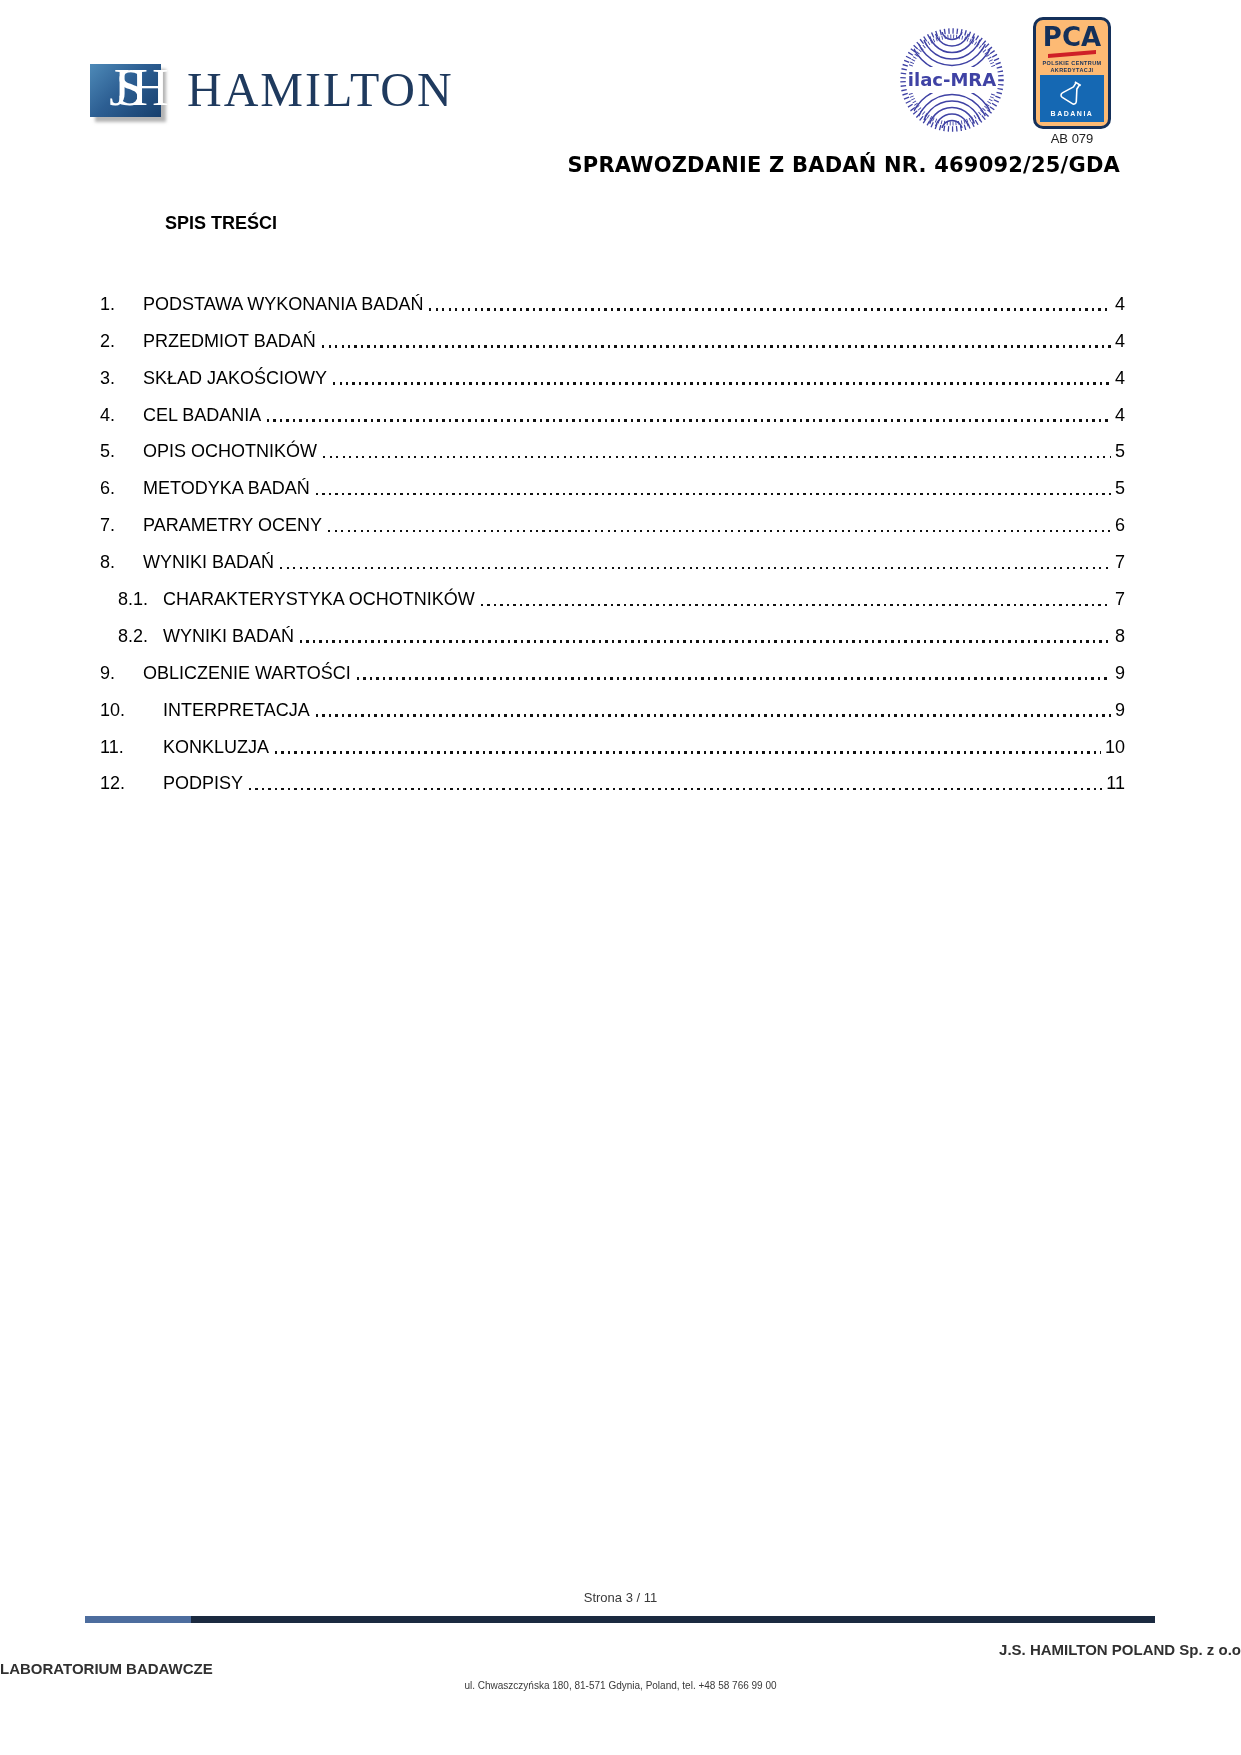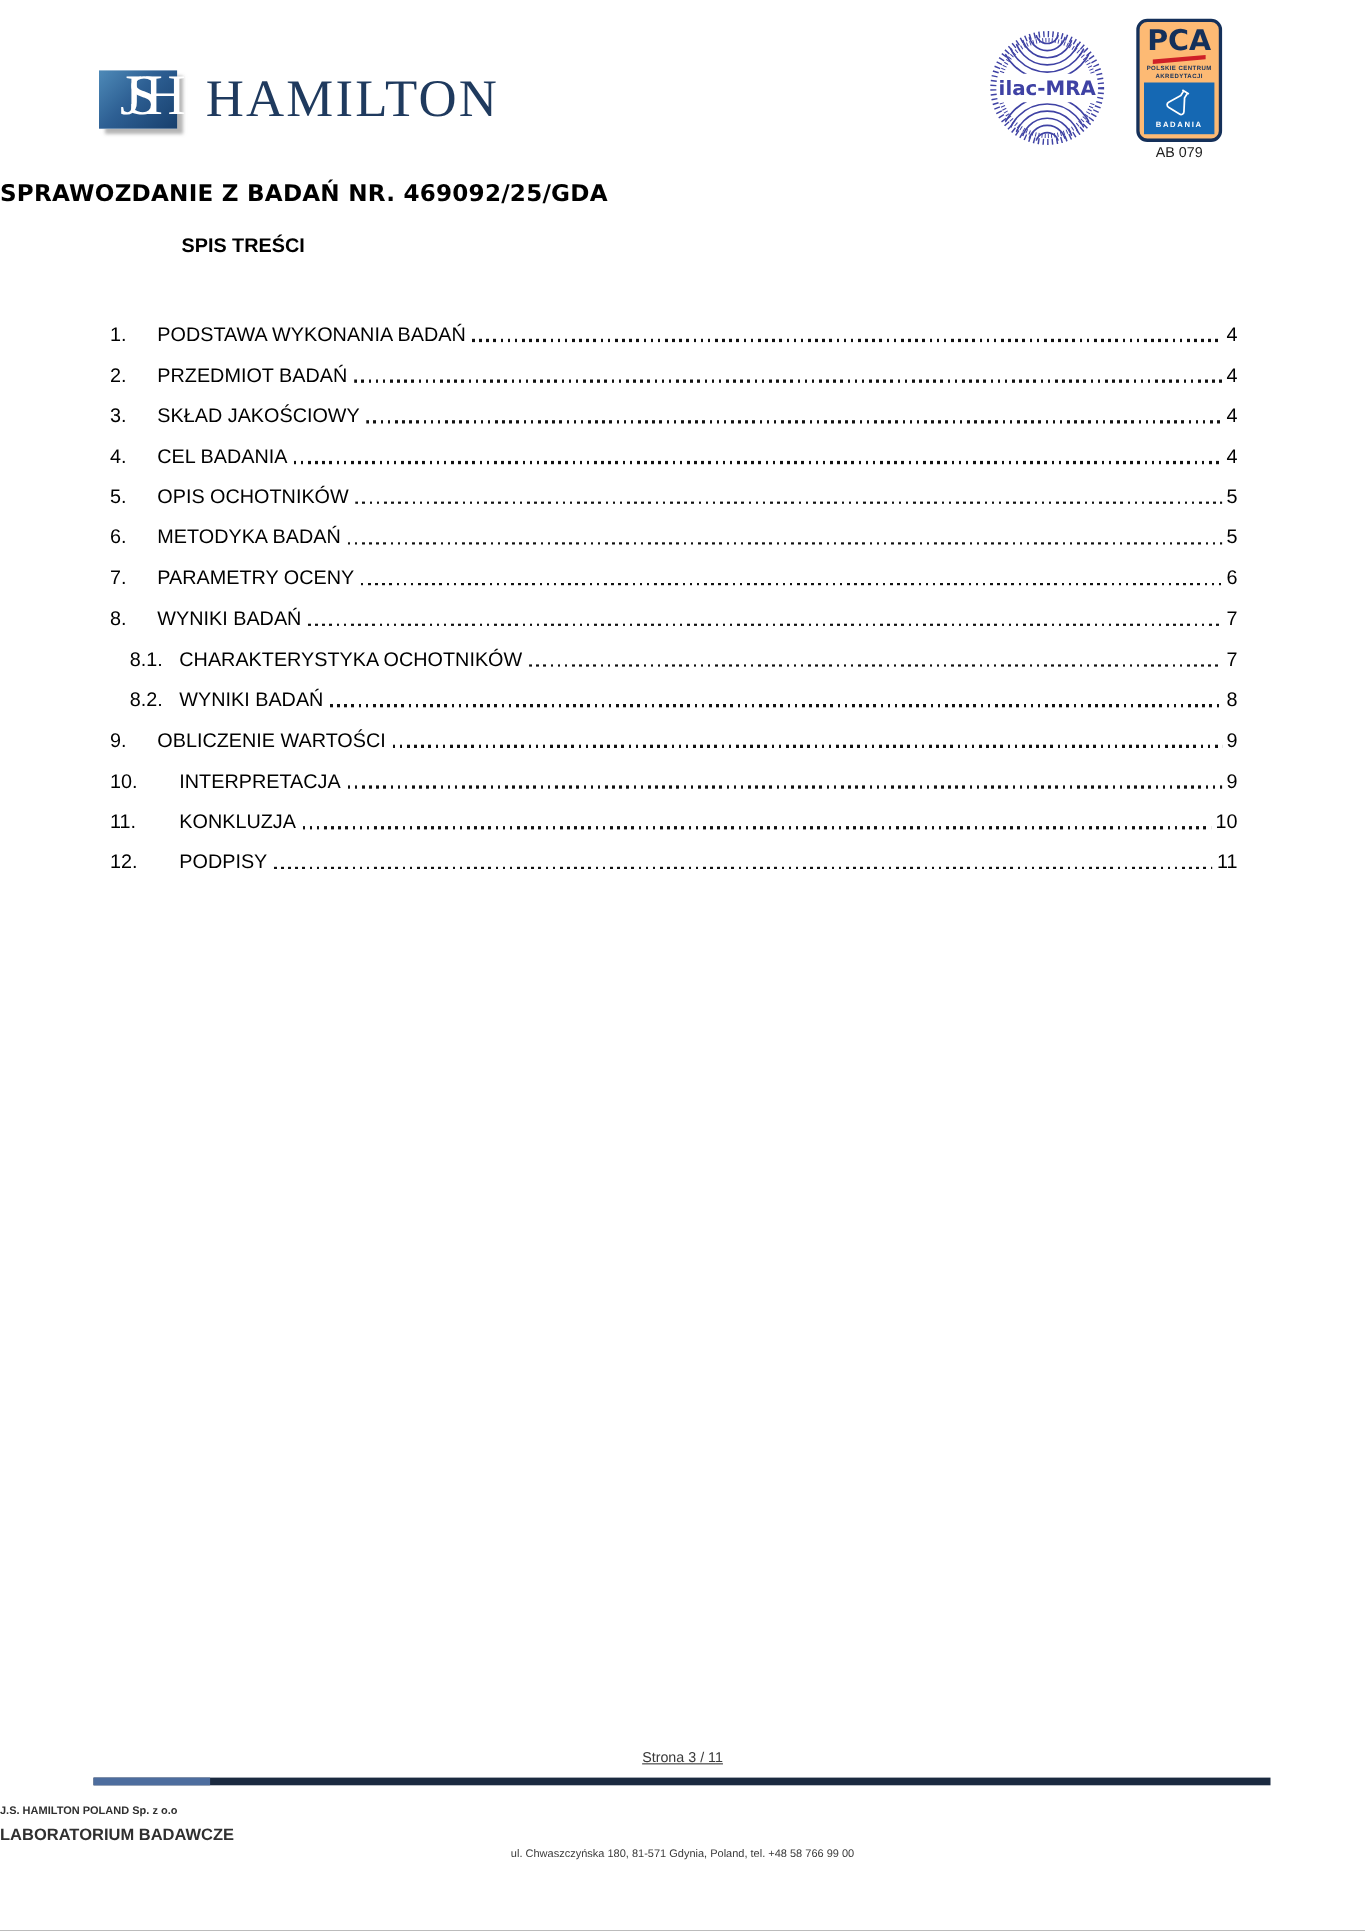--- a/index.html
+++ b/index.html
@@ -36,48 +36,48 @@
   .pca-blue { position:absolute; left:4px; right:4px; bottom:4px; top:55px;
     background:#1568b3; display:flex; flex-direction:column; align-items:center;
     justify-content:flex-end; }
   .pca-flask { margin-bottom:2px; }
   .pca-badania { color:#fff; font-weight:bold; font-size:7px; letter-spacing:1.5px;
     margin-bottom:5px; }
   .pca-number { position:absolute; left:1033px; top:131px; width:78px;
     text-align:center; font-size:13px; color:#222; }
 
   
-  .report-title { position:absolute; top:164px; left:0; width:1120px;
-    text-align:left; font-family:"DejaVu Sans", sans-serif; font-weight:bold;
+  .report-title { position:absolute; top:153px; left:0; width:1120px;
+    text-align:right; font-family:"DejaVu Sans", sans-serif; font-weight:bold;
     font-size:21px; letter-spacing:0.2px; }
   .toc-heading { position:absolute; top:213px; left:165px;
     font-family:Liberation Sans, sans-serif; font-weight:bold; font-size:18px; }
 
   
   .toc { position:absolute; left:100px; top:278px; width:1025px; }
   .toc-row { display:flex; align-items:flex-end; height:36.9px; font-size:18px; }
   .toc-num { flex:0 0 auto; }
   .kind-top .toc-num { width:43px; }
   .kind-topwide .toc-num { width:63px; }
   .kind-sub { padding-left:18px; }
   .kind-sub .toc-num { width:45px; }
   .toc-label { flex:0 1 auto; white-space:nowrap; }
   .toc-dots { flex:1 1 auto; height:2.5px; margin:0 4px 4px 6px;
     background:repeating-linear-gradient(90deg, #111 0 2.4px, transparent 2.4px 6.5px); }
   .toc-page { flex:0 0 auto; }
 
   
   .page-indicator { position:absolute; top:1590px; left:0; width:1241px;
-    text-align:center; font-size:13px; color:#3a3a3a;text-decoration:underline; }
+    text-align:center; font-size:13px; color:#3a3a3a; }
   .footer-bar { position:absolute; top:1616px; left:85px; width:1070px; height:7px;
     background:#1b2a40; }
   .footer-bar-accent { position:absolute; left:0; top:0; width:106px; height:7px;
     background:#4d6d9e; }
   .footer-company { position:absolute; top:1641px; left:0; width:1241px;
-    text-align:left; font-size:10px; font-weight:bold; color:#303030; }
+    text-align:right; font-size:15px; font-weight:bold; color:#303030; }
   .footer-department { position:absolute; top:1660px; left:0; width:1119px;
     text-align:left; font-size:15px; font-weight:bold; color:#303030; }
   .footer-address { position:absolute; top:1680px; left:0; width:1241px;
     text-align:center; font-size:10px; color:#3a3a3a; }
 </style>
 </head>
 <body>
 
 <div class="page">
 

